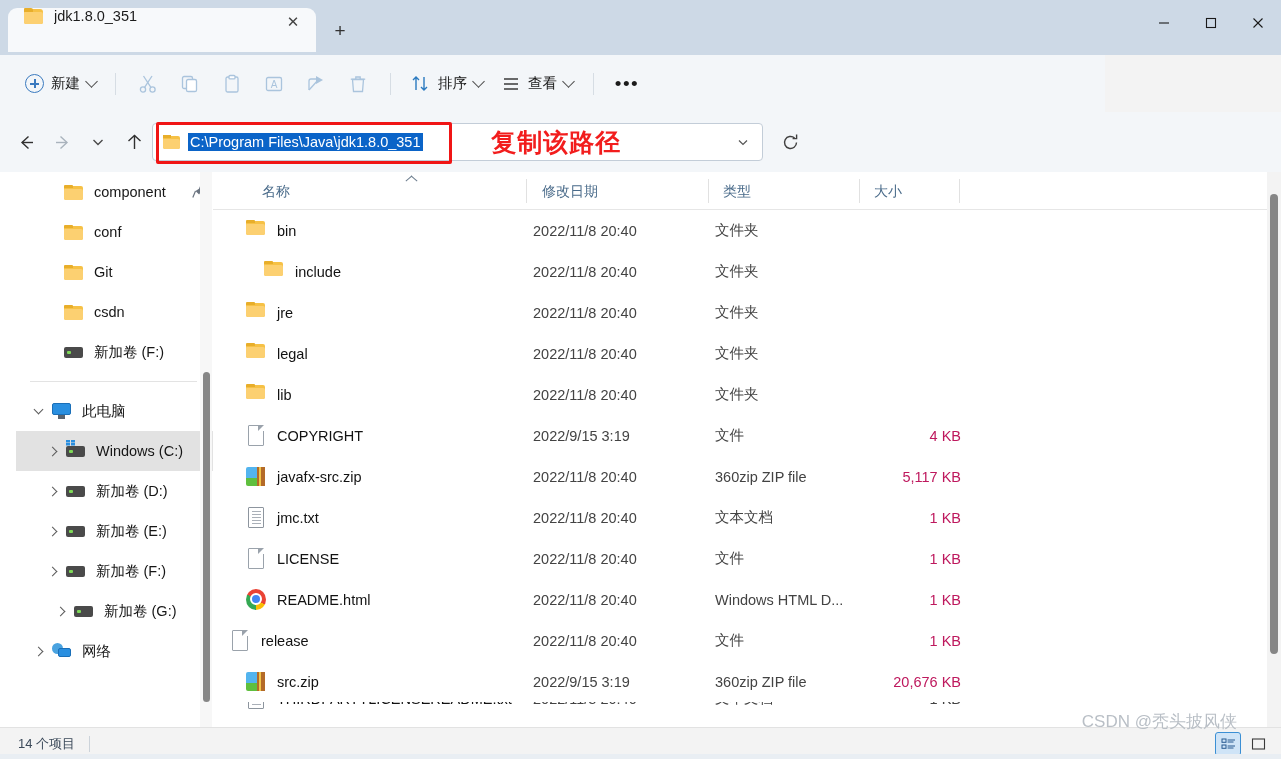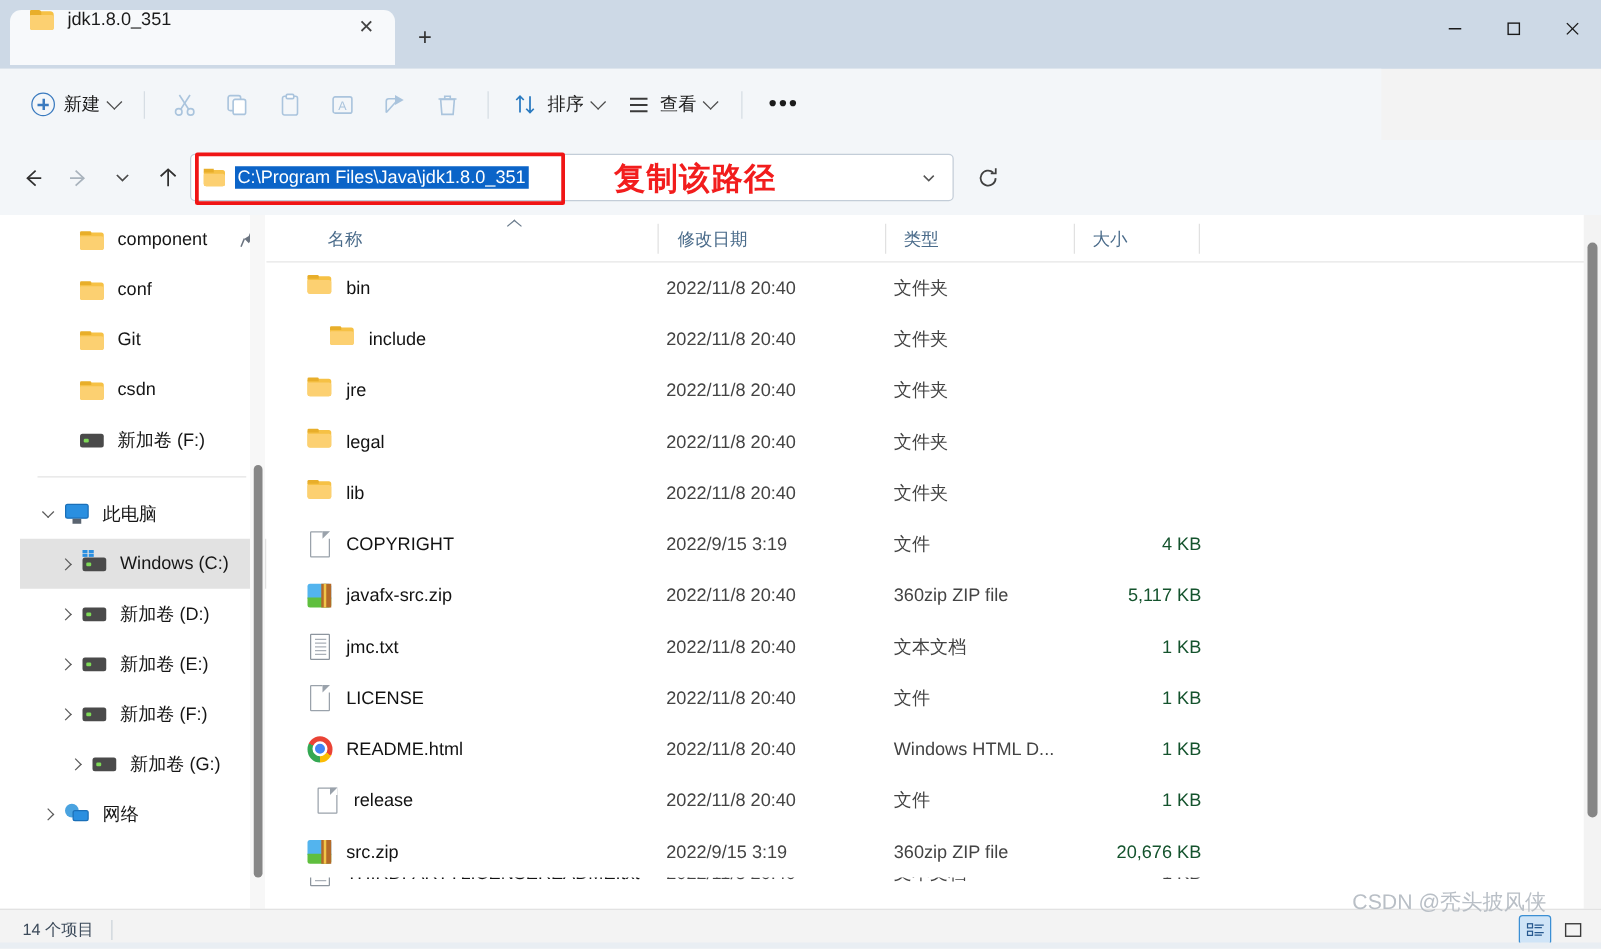--- a/index.html
+++ b/index.html
@@ -243,21 +243,21 @@
   .sort-arrow:before { left: -1px; transform: rotate(-40deg); }
   .sort-arrow:after  { left: 4px; transform: rotate(40deg); }
 
   .row { height: 41px; display: flex; align-items: center; position: relative; }
   .row .nm {
     position: absolute; left: 0; display: flex; align-items: center; gap: 11px;
     font-size: 14.5px; color: #121212; white-space: nowrap;
   }
   .row .dt { position: absolute; left: 320px; font-size: 14.5px; color: #434343; white-space: nowrap; }
   .row .tp { position: absolute; left: 502px; font-size: 14.5px; color: #434343; white-space: nowrap; }
-  .row .sz { position: absolute; left: 600px; width: 148px; text-align: right; font-size: 14.5px; color: #14532d; white-space: nowrap; }
+  .row .sz { position: absolute; left: 600px; width: 148px; text-align: right; font-size: 14.5px; color: #be185d; white-space: nowrap; }
 
   
   .ico-wrap { width: 20px; height: 21px; position: relative; flex: 0 0 auto; }
   .doc-ico { position: absolute; inset: 0 2px; background: #ffffff; border: 1.3px solid #9aa2ab; border-radius: 1px; }
   .doc-ico:after {
     content: ""; position: absolute; right: -1px; top: -1px;
     border-width: 0 0 6px 6px; border-style: solid; border-color: transparent transparent #ffffff #9aa2ab;
   }
   .txt-ico { position: absolute; inset: 0 2px; background: #ffffff; border: 1.3px solid #8d959e; border-radius: 1px; }
   .txt-ico .ln {
@@ -752,21 +752,21 @@
               <span class="chrome-ico"></span>
             </span>
           <span>README.html</span>
         </span>
         <span class="dt">2022/11/8 20:40</span>
         <span class="tp">Windows HTML D...</span>
         <span class="sz">1 KB</span>
       </div>
 
       <div class="row">
-        <span class="nm" style="left:39px;justify-content:center;">
+        <span class="nm" style="left:17px;justify-content:center;">
           <span class="ico-wrap">
               <span class="doc-ico"></span>
             </span>
           <span>release</span>
         </span>
         <span class="dt">2022/11/8 20:40</span>
         <span class="tp">文件</span>
         <span class="sz">1 KB</span>
       </div>
 

